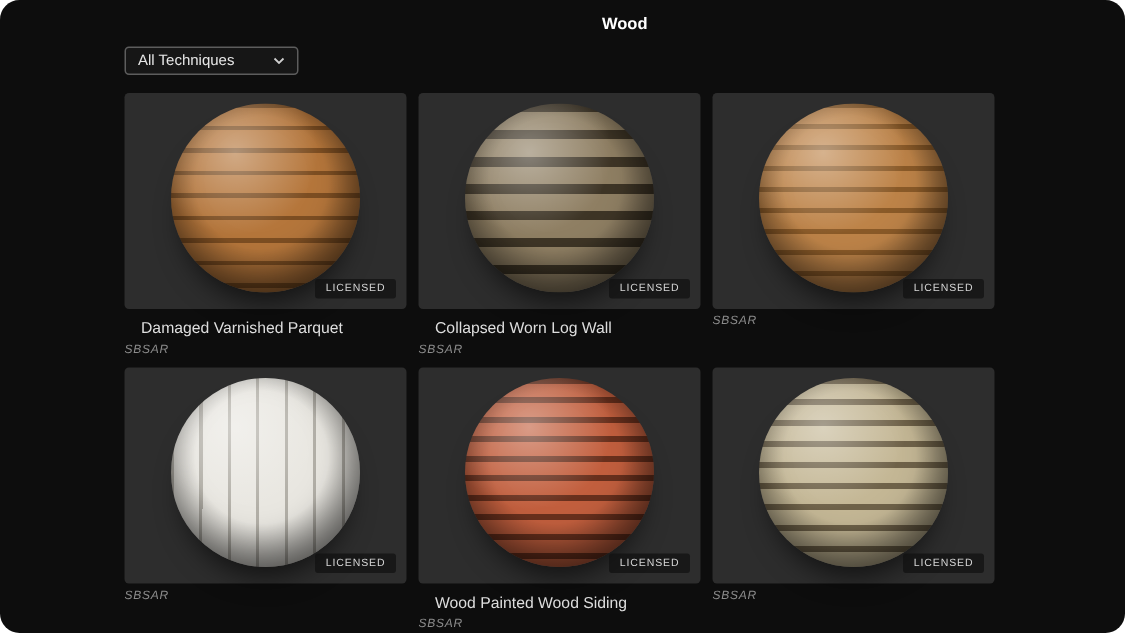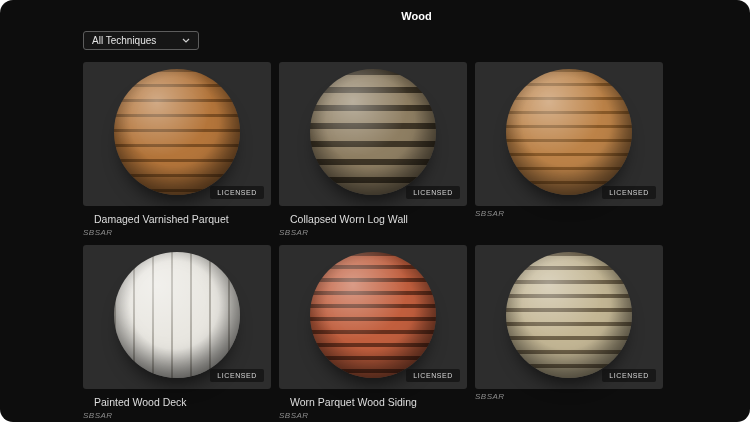--- a/index.html
+++ b/index.html
@@ -85,29 +85,28 @@
       <div class="sphere" style="--base: #bd8348; --stripe: #8a5a28; --plank: 14px; --line: 3px; --dir: 180deg;"></div>
       <div class="badge">LICENSED</div>
     </div>
     <div class="fmt">SBSAR</div>
   </div>
       <div class="card">
     <div class="tile">
       <div class="sphere" style="--base: #e9e7e1; --stripe: #b3b0a8; --plank: 19px; --line: 2px; --dir: 90deg;"></div>
       <div class="badge">LICENSED</div>
     </div>
-    <div class="name">Painted Wood Deck</div>
     <div class="fmt">SBSAR</div>
   </div>
       <div class="card">
     <div class="tile">
       <div class="sphere" style="--base: #c25f3e; --stripe: #69301d; --plank: 13px; --line: 4px; --dir: 180deg;"></div>
       <div class="badge">LICENSED</div>
     </div>
-    <div class="name">Worn Parquet Wood Siding</div>
+    <div class="name">Wood Painted Wood Siding</div>
     <div class="fmt">SBSAR</div>
   </div>
       <div class="card">
     <div class="tile">
       <div class="sphere" style="--base: #c4b795; --stripe: #6f6249; --plank: 14px; --line: 4px; --dir: 180deg;"></div>
       <div class="badge">LICENSED</div>
     </div>
     <div class="fmt">SBSAR</div>
   </div>
     </div>

